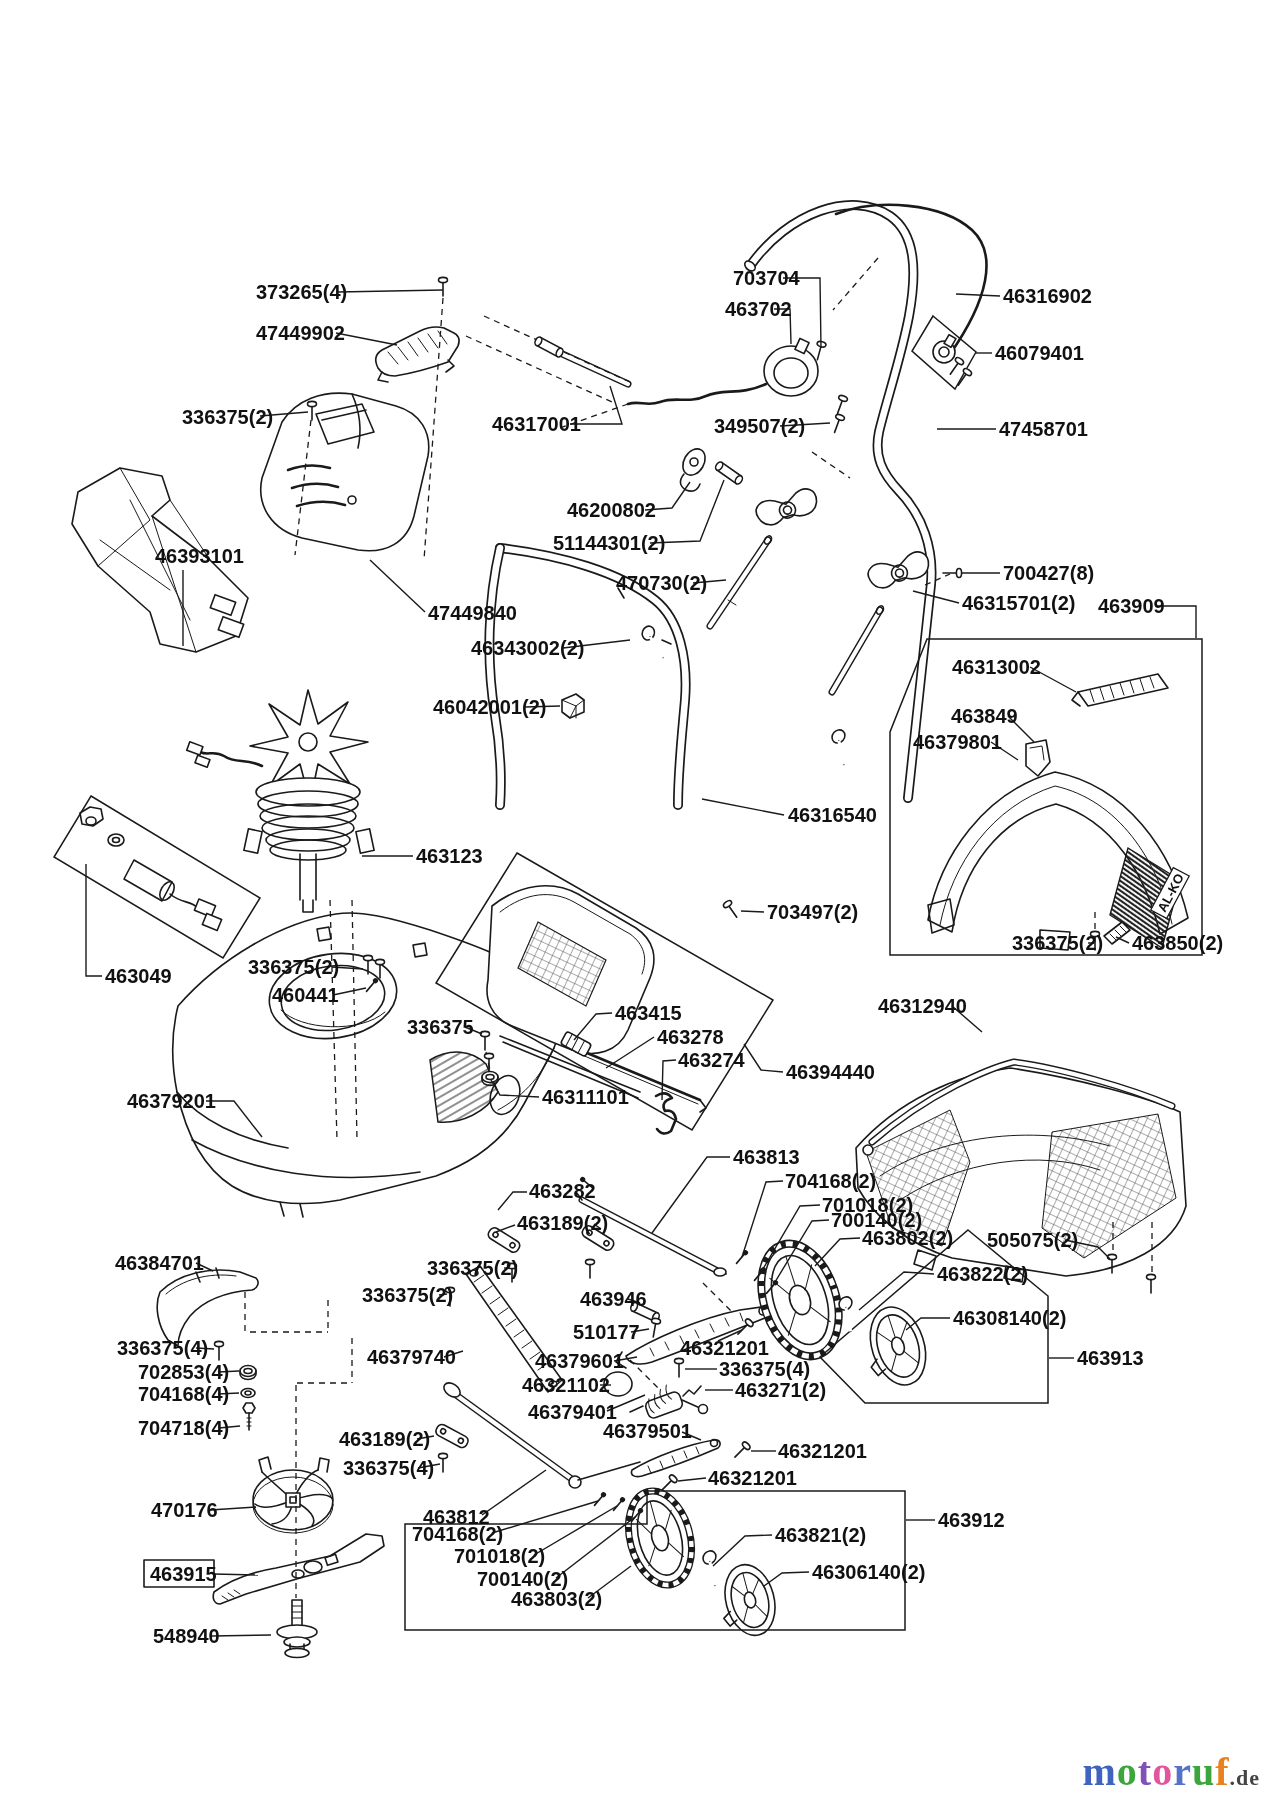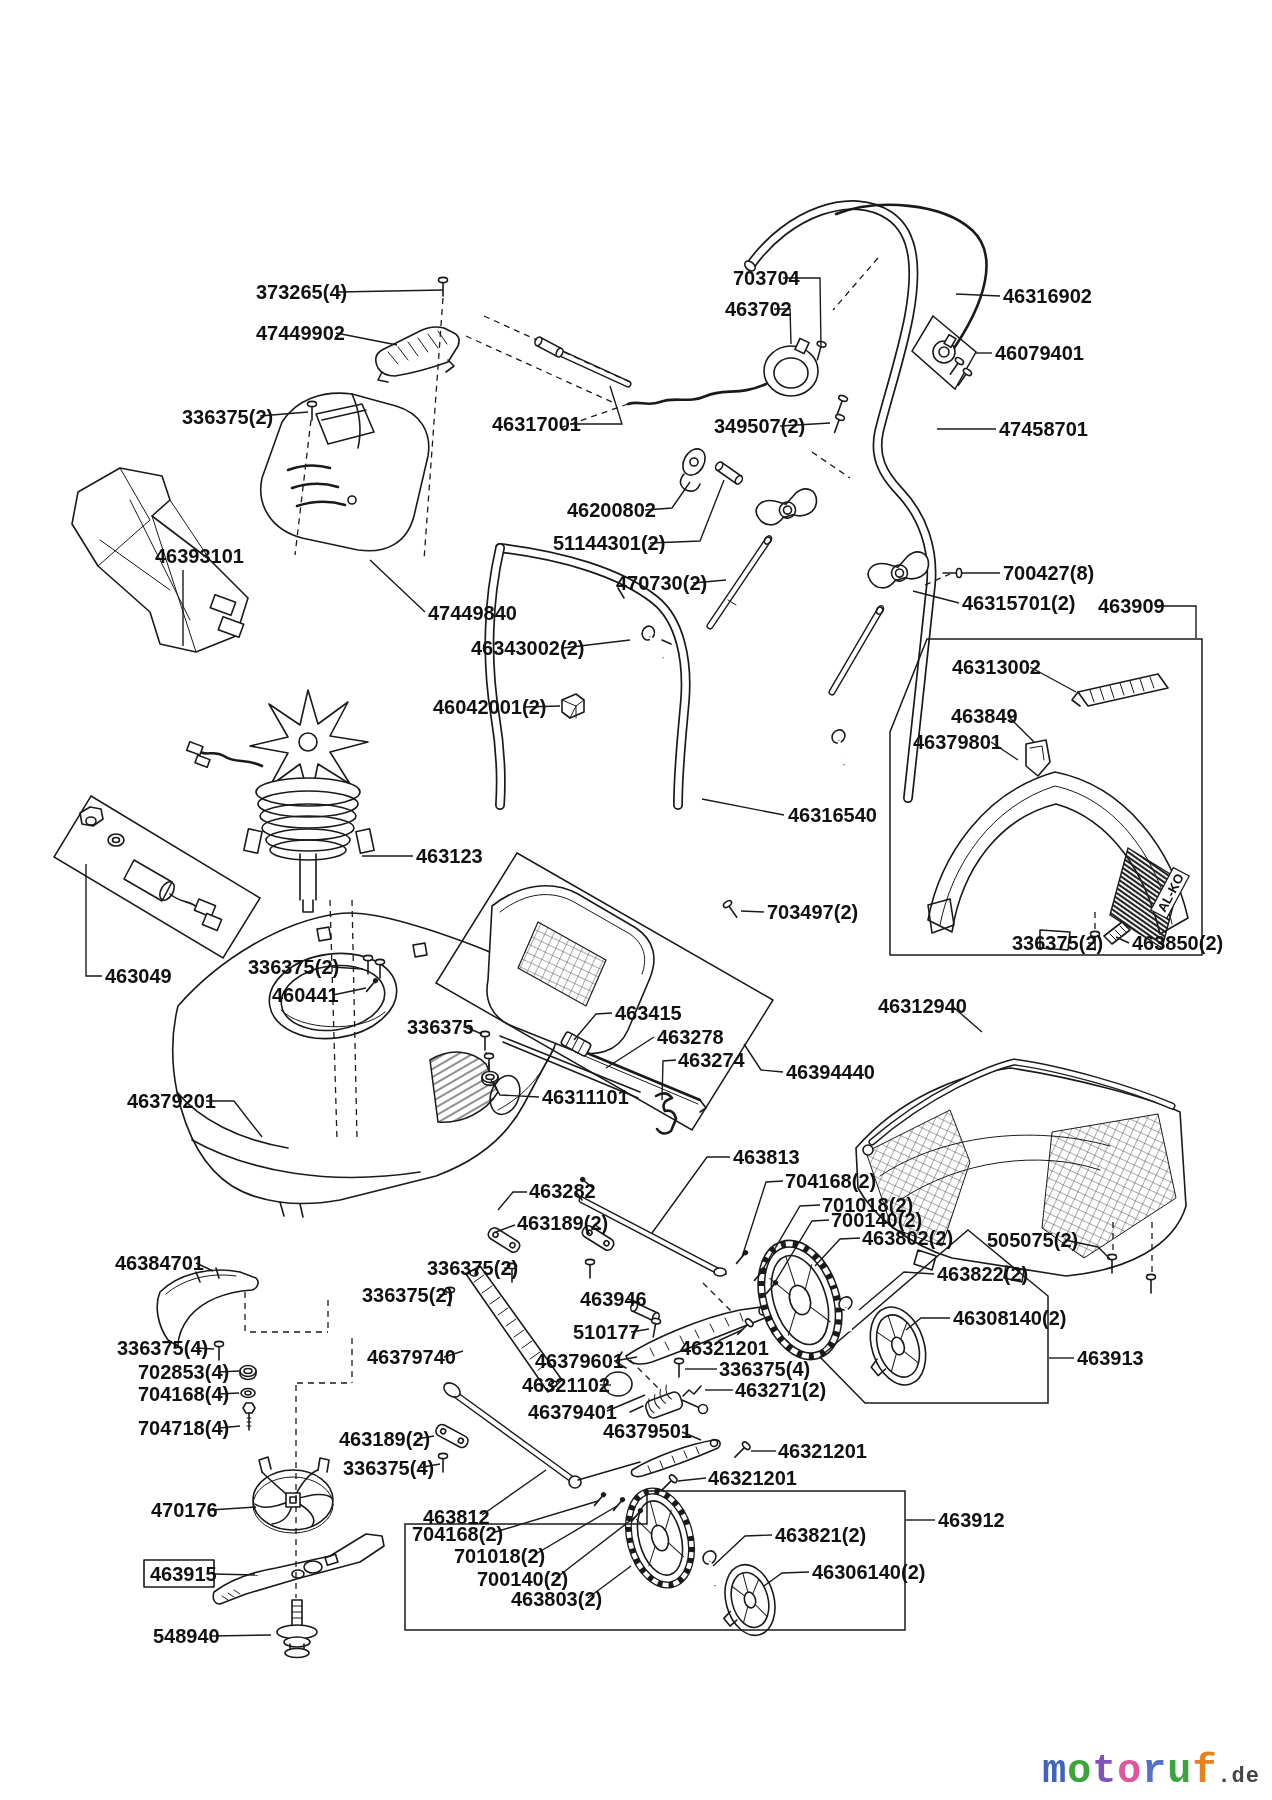--- a/index.html
+++ b/index.html
@@ -12,21 +12,21 @@
   svg .thin{stroke-width:1;}
   svg .tubeB{stroke:#1a1a1a;stroke-width:10;fill:none;stroke-linecap:round;}
   svg .tubeW{stroke:#fff;stroke-width:6.6;fill:none;stroke-linecap:round;}
   svg .tubeB2{stroke:#1a1a1a;stroke-width:7;fill:none;stroke-linecap:round;}
   svg .tubeW2{stroke:#fff;stroke-width:4.2;fill:none;stroke-linecap:round;}
   svg .dash{stroke:#1a1a1a;stroke-width:1.3;fill:none;stroke-dasharray:6 5;}
   svg .leader{stroke:#1a1a1a;stroke-width:1.4;fill:none;}
   svg .gbox{stroke:#1a1a1a;stroke-width:1.5;fill:none;}
   svg text.plabel{font-family:"Liberation Sans",sans-serif;font-weight:bold;font-size:20px;fill:#111;}
   svg text.brand{font-family:"Liberation Sans",sans-serif;font-weight:bold;font-size:13px;fill:#111;}
-  #watermark{position:absolute;right:12px;bottom:8px;font-family:Liberation Mono, monospace;
+  #watermark{position:absolute;right:12px;bottom:8px;font-family:Liberation Serif, serif;
              font-weight:bold;font-size:40px;line-height:1;letter-spacing:1px;}
   #watermark .suffix{font-size:22px;font-weight:bold;}
 </style>
 </head>
 <body>
 
 <div id="page">
 <svg id="cv" width="1272" height="1800" viewBox="0 0 1272 1800">
   <defs>
     <pattern id="xgrid" width="8" height="8" patternUnits="userSpaceOnUse" patternTransform="rotate(25)">

